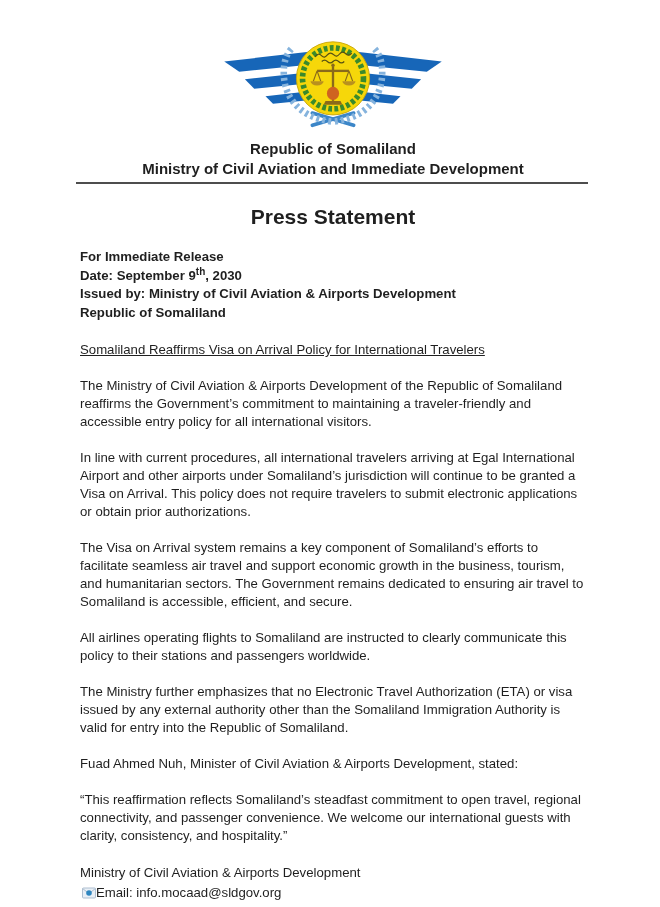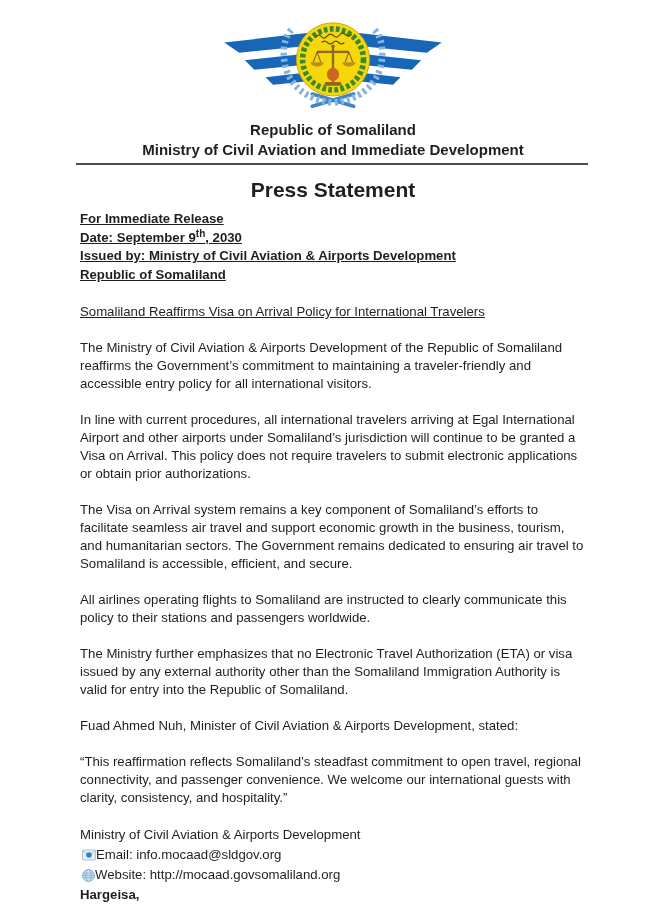--- a/index.html
+++ b/index.html
@@ -11,21 +11,21 @@
     width: 660px;
     height: 907px;
     overflow: hidden;
     font-family: "Liberation Sans", sans-serif;
     color: #1f1f1f;
   }
   .page {
     box-sizing: border-box;
     width: 660px;
     height: 907px;
-    padding: 5px 74px 0 80px;
+    padding: 24px 74px 0 80px;
   }
   .logo-wrap {
     text-align: center;
     margin-bottom: 6px;
   }
   .org-line {
     font-weight: bold;
     font-size: 15px;
     line-height: 20px;
     text-align: center;
@@ -33,28 +33,27 @@
   .rule {
     border: none;
     border-top: 2px solid #4d4d4d;
     margin: 3px -2px 0 -4px;
   }
   .doc-type {
     font-weight: bold;
     font-size: 21px;
     line-height: 30px;
     text-align: center;
-    margin-top: 10px;
+    margin-top: 18px;
   }
   .meta {
-    margin-top: 5px;
+    margin-top: 16px;
     font-weight: bold;
     font-size: 13.2px;
     line-height: 18.5px;
-    text-decoration: underline;
   }
   .meta sup {
     font-size: 10px;
     line-height: 0;
   }
   .headline {
     margin-top: 19px;
     font-weight: normal;
     font-size: 13.2px;
     line-height: 18px;

